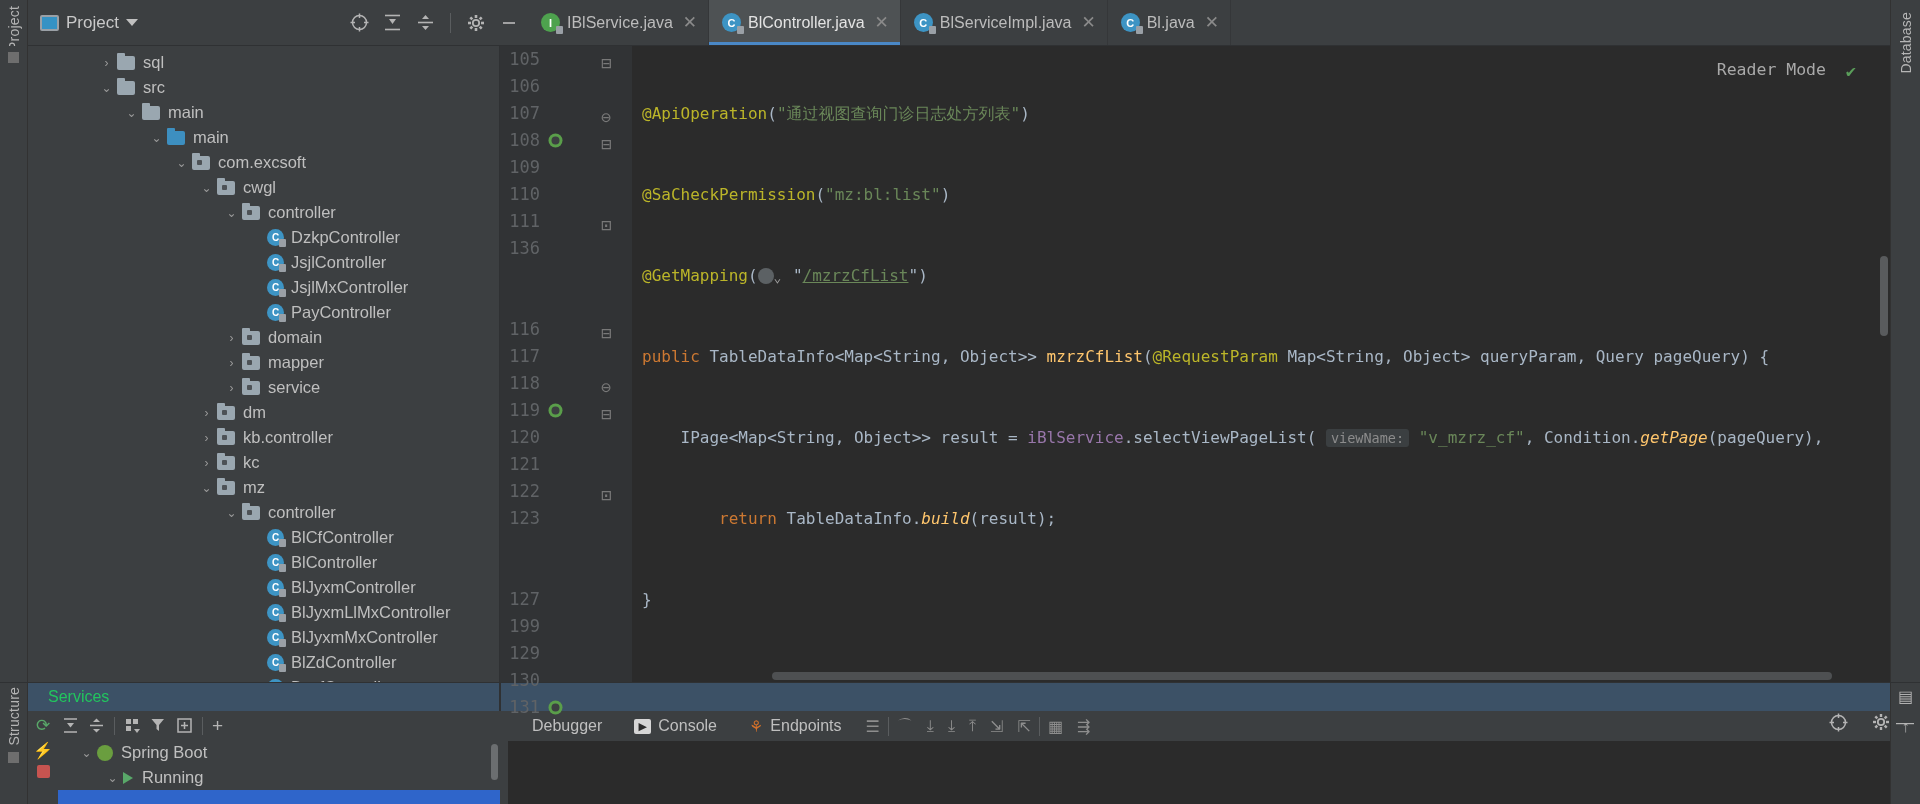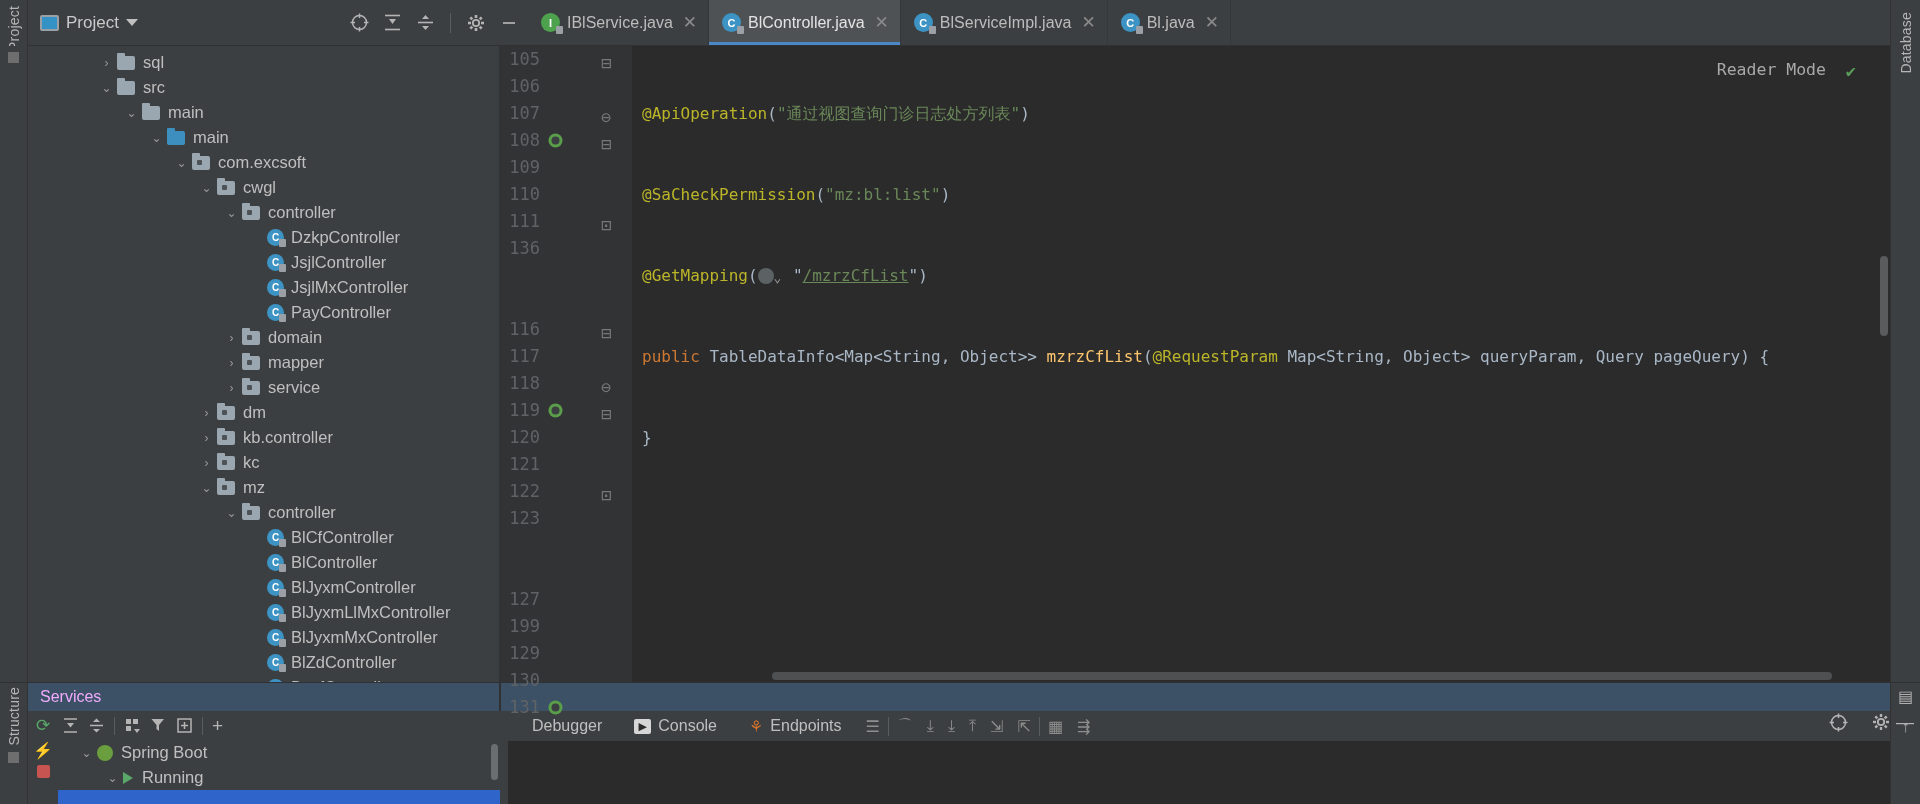--- a/index.html
+++ b/index.html
@@ -170,21 +170,21 @@
 
   
   .bottom { flex: 0 0 115px; display: flex; background: #3c3f41; border-top: 1px solid #2f3133; }
   .bot-rail {
     width: 28px; flex: 0 0 28px; background: #3c3f41; border-right: 1px solid #323232;
     display: flex; flex-direction: column; align-items: center;
   }
   .bot-left { width: 472px; flex: 0 0 472px; display: flex; flex-direction: column; background: #3c3f41; }
   .svc-title {
     height: 28px; background: #3c5166; display: flex; align-items: center;
-    padding-left: 12px; font-size: 16px; color: #f0abfc;
+    padding-left: 20px; font-size: 16px; color: #22c55e;
     border-right: 1px solid #2f3133;
   }
   .svc-body { flex: 1 1 auto; display: flex; min-height: 0; }
   .svc-toolcol {
     width: 30px; flex: 0 0 30px; display: flex; flex-direction: column;
     align-items: center; padding-top: 4px; gap: 5px;
   }
   .svc-tree { flex: 1 1 auto; position: relative; overflow: hidden; }
   .svc-toolbar { height: 29px; display: flex; align-items: center; gap: 9px; padding-left: 4px; }
   .srow { display: flex; align-items: center; height: 25px; font-size: 16.5px; color: #c0c0c0; }
@@ -544,20 +544,22 @@
               </svg>
           </span>
         </div>
       </div>
 
       <div class="code">
         <div class="cline"><span class="an">@ApiOperation</span><span class="pl">(</span><span class="str">"通过视图查询门诊日志处方列表"</span><span class="pl">)</span></div>
         <div class="cline"><span class="an">@SaCheckPermission</span><span class="pl">(</span><span class="str">"mz:bl:list"</span><span class="pl">)</span></div>
         <div class="cline"><span class="an">@GetMapping</span><span class="pl">(</span><span class="globe"></span><span class="pl">  "</span><span class="ulnk">/mzrzCfList</span><span class="pl">"</span><span class="pl">)</span></div>
         <div class="cline"><span class="kw">public</span> <span class="pl">TableDataInfo&lt;Map&lt;String, Object&gt;&gt; </span><span class="fn">mzrzCfList</span><span class="pl">(</span><span class="an">@RequestParam</span><span class="pl"> Map&lt;String, Object&gt; queryParam, Query pageQuery) {</span></div>
+        <div class="cline"><span class="pl">    IPage&lt;Map&lt;String, Object&gt;&gt; result = </span><span class="mth">iBlService</span><span class="pl">.selectViewPageList( </span><span class="hint">viewName:</span><span class="pl"> </span><span class="str">"v_mzrz_cf"</span><span class="pl">, Condition.</span><span class="itm">getPage</span><span class="pl">(pageQuery),</span></div>
+        <div class="cline"><span class="kw">        return</span><span class="pl"> TableDataInfo.</span><span class="itm">build</span><span class="pl">(result);</span></div>
         <div class="cline"><span class="pl">}</span></div>
         <div class="cline"></div>
         
         
         
         
         
         
         
         

